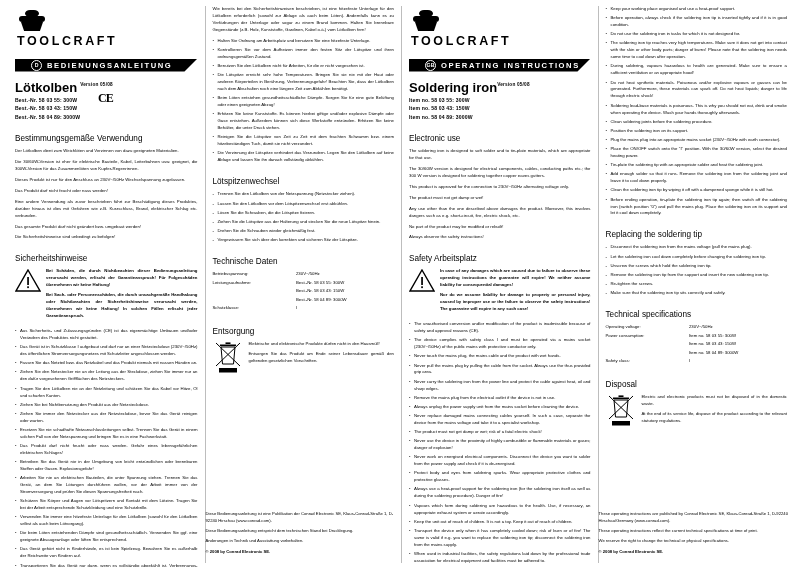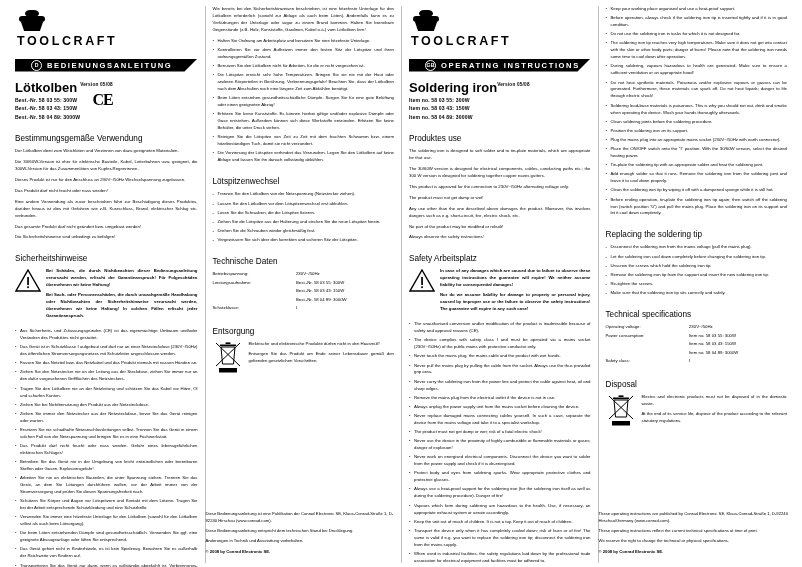--- a/index.html
+++ b/index.html
@@ -136,21 +136,21 @@
   .versionbox {
     text-align: right;
     padding-top: 1px;
   }
   .version {
     font-size: 4.7px;
     font-weight: bold;
     letter-spacing: 0.2px;
   }
   .ce {
-    font-size: 16px;
+    font-size: 12px;
     font-weight: bold;
     letter-spacing: -1px;
     margin-top: 4px;
     font-family: "Liberation Serif", serif;
   }
 
   
   h2.sec {
     font-size: 8.2px;
     font-weight: normal;
@@ -434,21 +434,21 @@
           <div class="prodtitle">Soldering iron</div>
           <div class="ordline">Item no. 58 03 55: 300W</div>
           <div class="ordline">Item no. 58 03 43: 150W</div>
           <div class="ordline">Item no. 58 04 89: 3000W</div>
         </div>
         <div class="versionbox">
           <div class="version">Version 05/08</div>
         </div>
       </div>
 
-      <h2 class="sec">Produktes use</h2>
+      <h2 class="sec">Electronic use</h2>
       <p class="body">The soldering iron is designed to soft solder and to tin-plate materials, which are appropriate for that use.</p>
       <p class="body">The 30/60W version is designed for electrical components, cables, conducting paths etc.; the 300 W version is designed for soldering together copper eaves gutters.</p>
       <p class="body">This product is approved for the connection to 230V~/50Hz alternating voltage only.</p>
       <p class="body">The product must not get damp or wet!</p>
       <p class="body">Any use other than the one described above damages the product. Moreover, this involves dangers such as e.g. short-circuit, fire, electric shock, etc.</p>
       <p class="body">No part of the product may be modified or rebuilt!</p>
       <p class="body">Always observe the safety instructions!</p>
 
       <h2 class="sec">Safety Arbeitsplatz</h2>
       <div class="warnblock">

